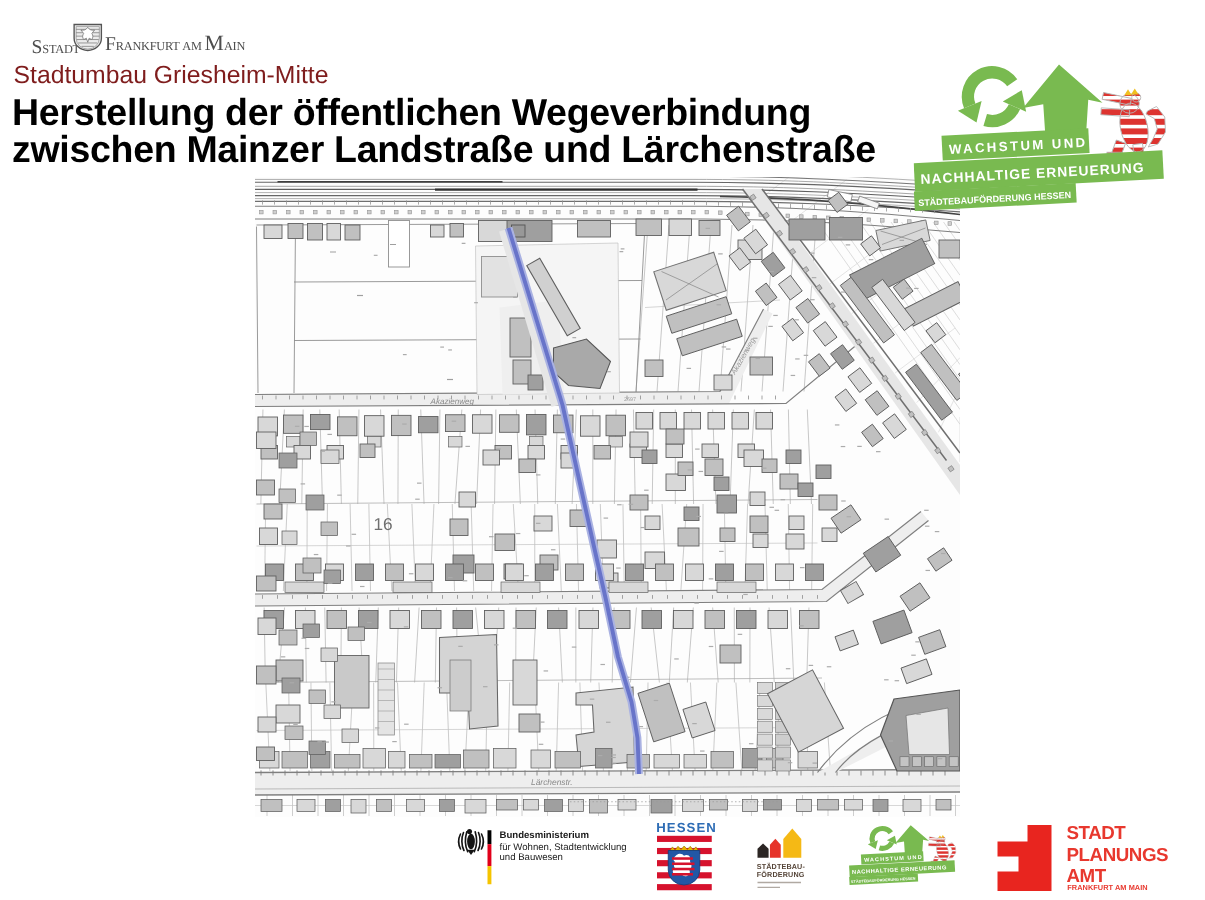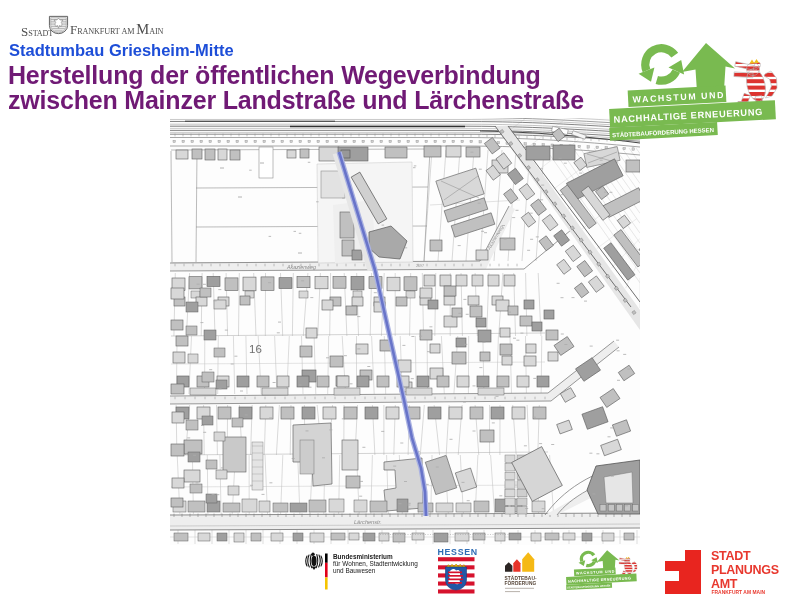--- a/index.html
+++ b/index.html
@@ -4,22 +4,22 @@
 <title>Stadtumbau Griesheim-Mitte</title>
 <style>
 html,body{margin:0;padding:0;}
 body{width:803px;height:600px;background:#fff;position:relative;overflow:hidden;
      font-family:"Liberation Sans",sans-serif;}
 .abs{position:absolute;}
 .serifhead{font-family:"Liberation Serif",serif;color:#4d4d4d;white-space:nowrap;}
 .serifhead .bc{font-size:13px;}
 .serifhead .sc{font-size:8.2px;letter-spacing:-0.15px;}
 .serifhead .bm{font-size:14.5px;}
-.t1{left:9px;top:42px;font-size:16.5px;font-weight:bold;color:#1d4ed8;line-height:17px;letter-spacing:0px;}
-.t2{left:8px;top:63px;font-size:25px;font-weight:bold;color:#701a75;line-height:25px;letter-spacing:-0.2px;white-space:nowrap;}
+.t1{left:9px;top:42px;font-size:16.5px;font-weight:normal;color:#7f1d1d;line-height:17px;letter-spacing:0px;}
+.t2{left:8px;top:63px;font-size:25px;font-weight:bold;color:#000000;line-height:25px;letter-spacing:-0.2px;white-space:nowrap;}
 </style>
 </head>
 <body>
 
 <div class="abs serifhead" style="left:21px;top:22px;"><span class="bc">S</span><span class="sc">STADT</span></div>
 
 <svg class="abs" style="left:47.5px;top:15px;" width="21" height="20" viewBox="0 0 23 22">
 <path d="M1.5,1.5 h20 v10 a10,9 0 0 1 -10,9 a10,9 0 0 1 -10,-9 z" fill="#ececec" stroke="#555" stroke-width="1"></path>
 <path d="M3,3 h17 v8.5 a8.5,8 0 0 1 -8.5,8 a8.5,8 0 0 1 -8.5,-8 z" fill="none" stroke="#999" stroke-width="0.6"></path>
 <g stroke="#6e6e6e" stroke-width="0.5">

